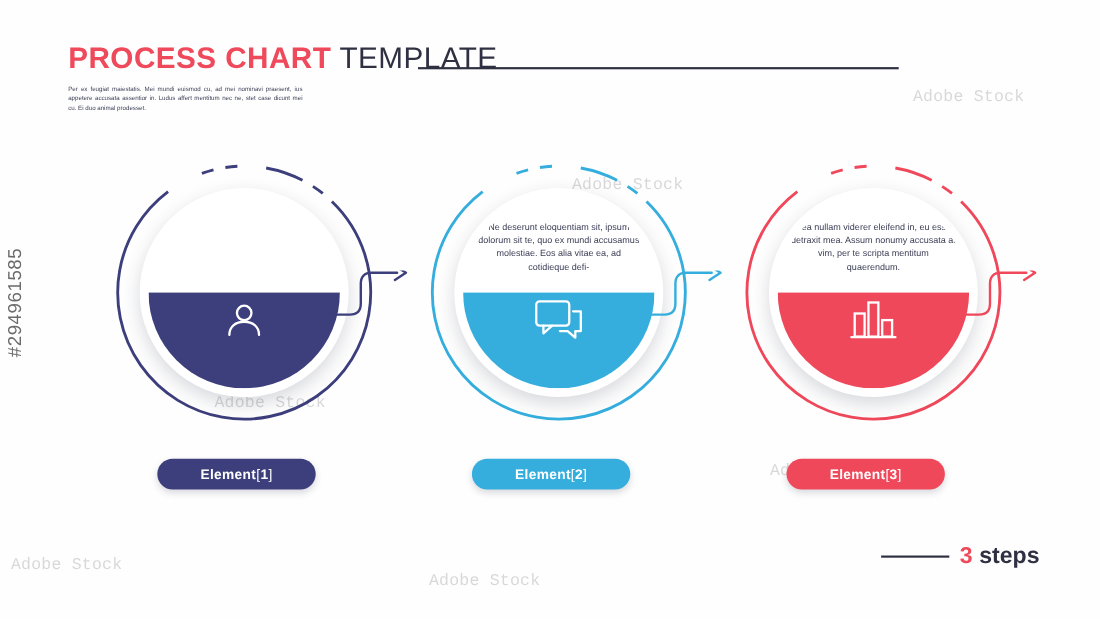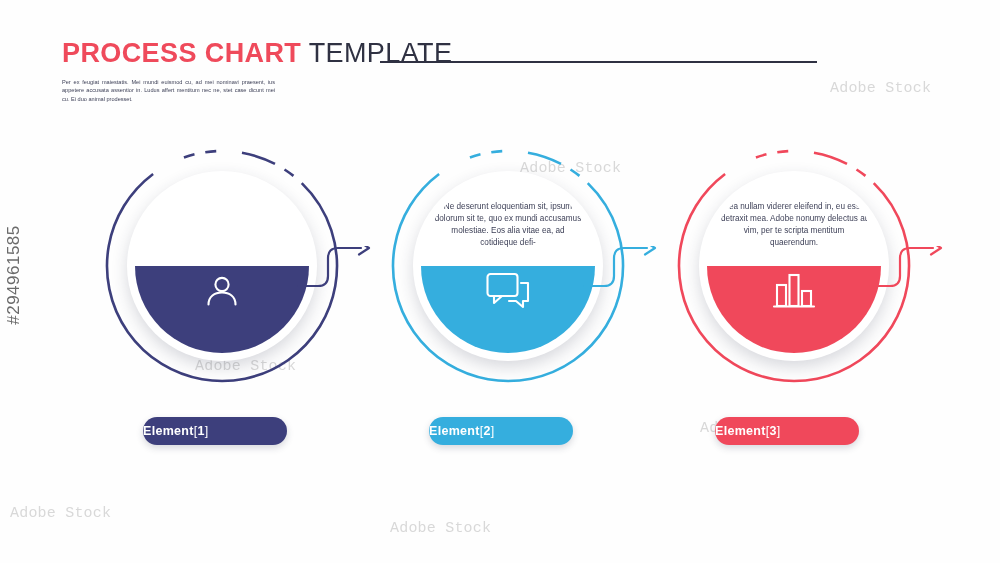--- a/index.html
+++ b/index.html
@@ -158,20 +158,21 @@
     left: 47px;
     width: 144px;
     height: 28px;
     border-radius: 14px;
     color: #ffffff;
     font-size: 12.5px;
     font-weight: bold;
     letter-spacing: 0.3px;
     display: flex;
     align-items: center;
+    justify-content: center;
     box-shadow: 0 3px 7px rgba(40,45,70,0.18);
     font-family: "Liberation Sans", sans-serif;
   }
   .pill .num { font-weight: bold; }
   .pill .br { font-weight: normal; }
 
   
   .arrow {
     position: absolute;
     top: 246px;
@@ -278,21 +279,21 @@
 
   <div class="step step-3">
     <div class="ring">
       <svg width="234" height="234" viewBox="0 0 234 234">
         <circle cx="117" cy="117" r="115" fill="none" stroke="#f0485b" stroke-width="2.6" stroke-dasharray="35 11 11 11 560" stroke-linecap="butt" transform="rotate(-80 117 117)"></circle>
       </svg>
     </div>
     <div class="disc-shadow"></div>
     <div class="disc-inner">
       <div class="disc-bottom" style="background:#f0485b;"></div>
-      <div class="disc-text">Sea nullam viderer eleifend in, eu esse detraxit mea. Adobe nonumy delectus at vim, per te scripta mentitum quaerendum.</div>
+      <div class="disc-text">Sea nullam viderer eleifend in, eu esse detraxit mea. Assum nonumy accusata at vim, per te scripta mentitum quaerendum.</div>
       <div class="disc-icon">
         <svg width="44" height="40" viewBox="0 0 44 40">
           <rect x="5" y="14" width="9" height="21" fill="none" stroke="#ffffff" stroke-width="2.1"></rect>
           <rect x="17.5" y="4" width="9" height="31" fill="none" stroke="#ffffff" stroke-width="2.1"></rect>
           <rect x="30" y="20" width="9" height="15" fill="none" stroke="#ffffff" stroke-width="2.1"></rect>
           <line x1="2" y1="35.5" x2="42" y2="35.5" stroke="#ffffff" stroke-width="2.1" stroke-linecap="round"></line>
         </svg>
       </div>
     </div>
     <div class="pill" style="background:#f0485b;">
@@ -315,14 +316,20 @@
       <path d="M63 -4.5 L73 2 L63 8.5" fill="none" stroke="#35aede" stroke-width="2.2" stroke-linejoin="round" stroke-linecap="round"></path>
     </svg>
   </div>
   <div class="arrow arrow-3">
     <svg width="78" height="42" viewBox="0 0 78 42">
       <path d="M2 40 L22 40 Q32 40 32 30 L32 12 Q32 2 42 2 L65 2" fill="none" stroke="#f0485b" stroke-width="2.2" stroke-linecap="round"></path>
       <path d="M63 -4.5 L73 2 L63 8.5" fill="none" stroke="#f0485b" stroke-width="2.2" stroke-linejoin="round" stroke-linecap="round"></path>
     </svg>
   </div>
 
+  <div class="footer">
+    <div class="footer-rule"></div>
+    <div class="footer-text">
+      <span class="f-num">3</span><span class="f-word"> steps</span>
+    </div>
+  </div>
 
 </div>
 
 </body></html>

